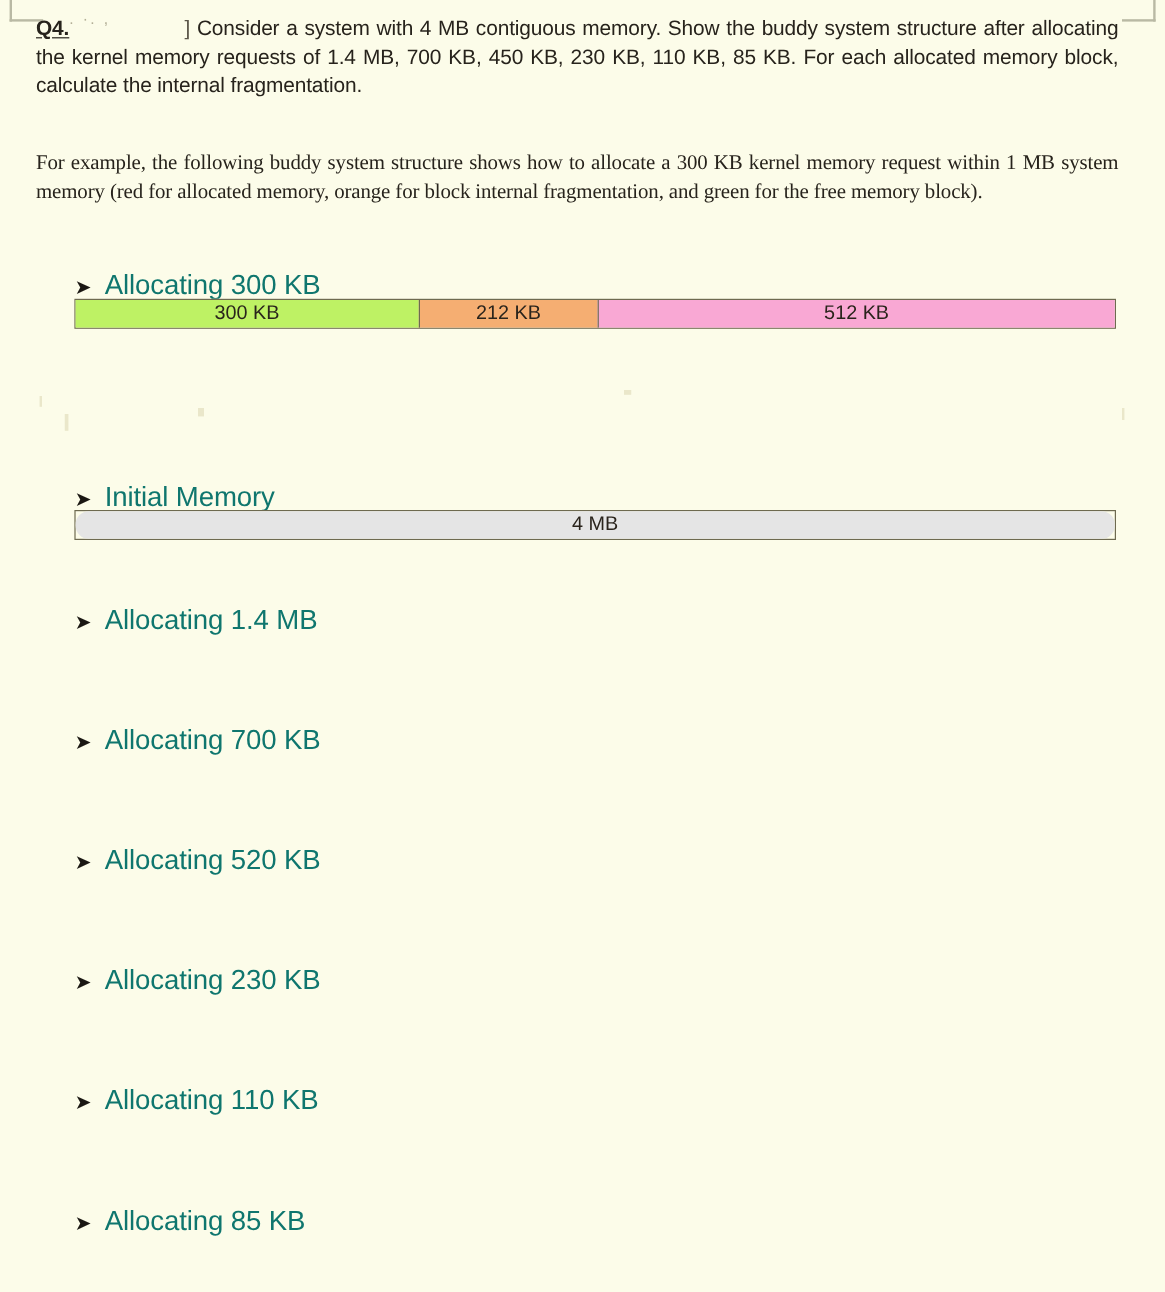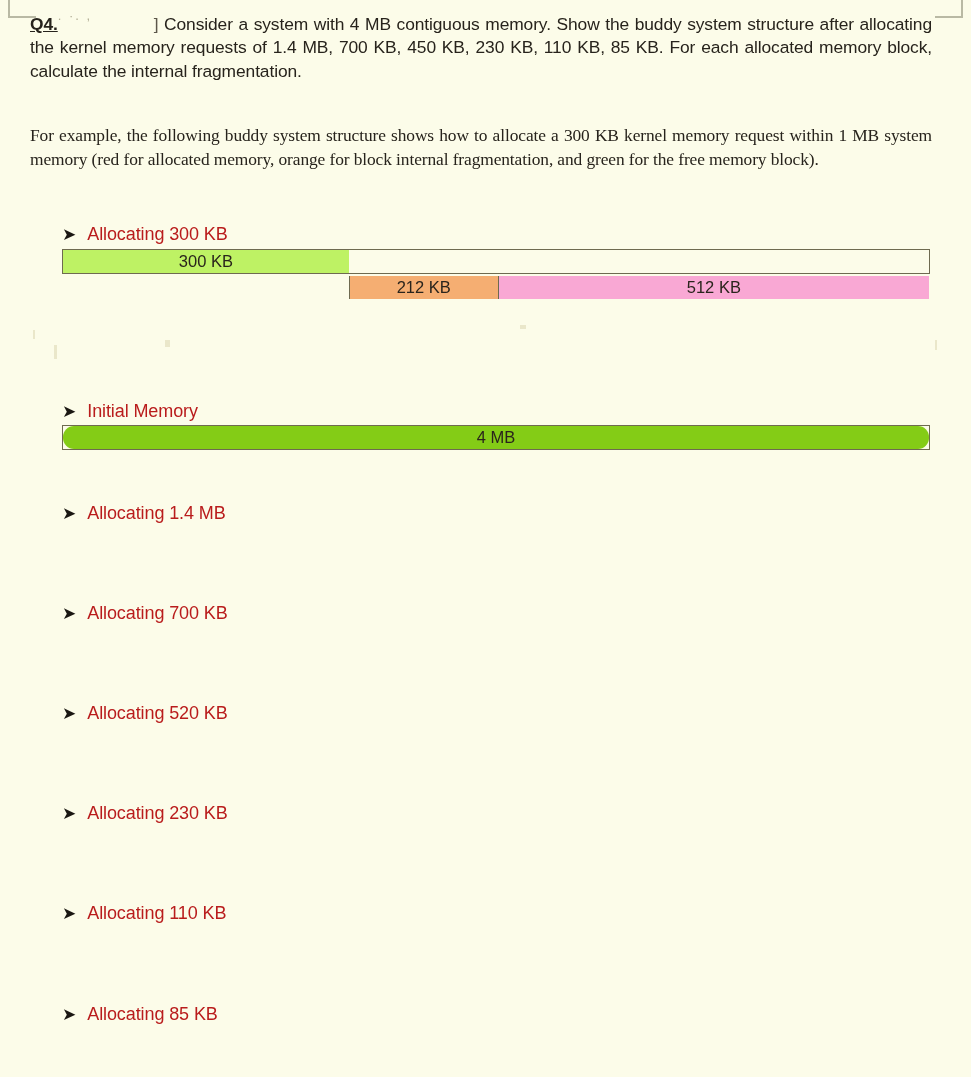--- a/index.html
+++ b/index.html
@@ -99,22 +99,22 @@
     gap: 11px;
     white-space: nowrap;
   }
   .bullet-arrow {
     font-size: 17px;
     line-height: 1;
     color: #1a1712;
   }
   .bullet-label {
     font-family: "Liberation Sans", sans-serif;
-    font-size: 18px;
-    color: #b91c1c;
+    font-size: 23px;
+    color: #0f766e;
     letter-spacing: -0.1px;
   }
 
   
   .mem-bar {
     position: absolute;
     left: 62px;
     width: 868px;
     height: 25px;
     display: flex;
@@ -128,21 +128,20 @@
     justify-content: center;
     font-family: "Liberation Sans", sans-serif;
     font-size: 16.5px;
     color: #2a241c;
     box-sizing: border-box;
     overflow: hidden;
     height: 100%;
   }
   .mem-seg + .mem-seg {
     border-left: 1px solid #6e6a50;
-    margin-top: 26px;
   }
 
   
   .speckle {
     position: absolute;
     background: #e6e3c4;
     opacity: 0.85;
     pointer-events: none;
   }
 </style>
@@ -183,21 +182,21 @@
   <div class="speckle" style="left:165px; top:340px; width:5px; height:7px;"></div>
   <div class="speckle" style="left:520px; top:325px; width:6px; height:4px;"></div>
   <div class="speckle" style="left:935px; top:340px; width:2px; height:10px;"></div>
 
   <div class="bullet-row" style="left:62px; top:401px;">
     <span class="bullet-arrow">➤</span>
     <span class="bullet-label">Initial Memory</span>
   </div>
 
   <div class="mem-bar" style="top:425px;">
-    <div class="mem-seg" style="width:100%; background:#84cc16;border-radius:11px;">
+    <div class="mem-seg" style="width:100%; background:#e5e5e5;border-radius:11px;">
       <span>4 MB</span>
     </div>
   </div>
 
   <div class="bullet-row" style="left:62px; top:503px;">
     <span class="bullet-arrow">➤</span>
     <span class="bullet-label">Allocating 1.4 MB</span>
   </div>
 
   <div class="bullet-row" style="left:62px; top:603px;">

